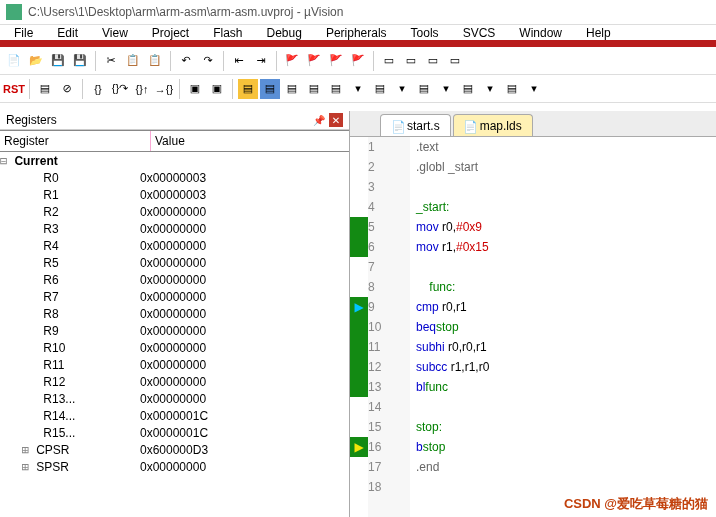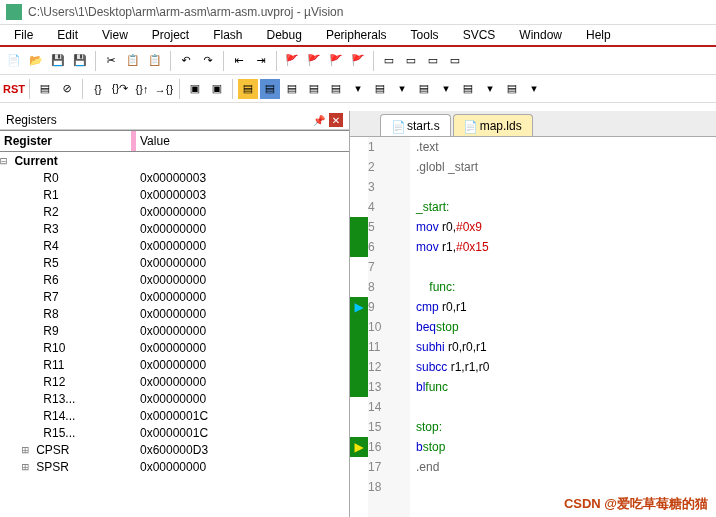--- a/index.html
+++ b/index.html
@@ -1,33 +1,33 @@
 <!DOCTYPE html>
 <html><head>
 <meta charset="utf-8">
 <style>
   * { margin: 0; padding: 0; box-sizing: border-box; font-family: "Segoe UI", Tahoma, sans-serif; font-size: 12px; }
   body { background: #fff; width: 716px; height: 517px; overflow: hidden; position: relative; }
   .titlebar { height: 24px; background: #fff; display: flex; align-items: center; padding: 12px 6px; border-bottom: 1px solid #ddd; }
   .title-icon { width: 16px; height: 16px; background: #4a7; margin-right: 6px; }
   .title-text { color: #555; }
-  .menubar { height: 22px; display: flex; align-items: center; padding: 0 2px; border-bottom: 2px solid #b91c1c; }
+  .menubar { height: 22px; display: flex; align-items: center; padding: 0 2px; border-bottom: 7px solid #b91c1c; }
   .menubar span { padding: 2px 12px; cursor: default; }
   .toolbar { height: 28px; display: flex; align-items: center; gap: 2px; padding: 0 4px; border-bottom: 1px solid #ddd; }
   .toolbar .sep { width: 1px; height: 20px; background: #ccc; margin: 0 3px; }
   .tbtn { width: 20px; height: 20px; display: flex; align-items: center; justify-content: center; font-size: 11px; }
   .main { display: flex; height: calc(517px - 24px - 22px - 28px - 28px); margin-top: 8px; }
   .panel-left { width: 350px; border-right: 1px solid #aaa; display: flex; flex-direction: column; }
   .panel-title { display: flex; align-items: center; justify-content: space-between; padding: 2px 6px; border-bottom: 1px solid #ccc; font-size: 11px; }
   .panel-title .controls { display: flex; gap: 2px; }
   .pin, .close { width: 14px; height: 14px; display: flex; align-items: center; justify-content: center; font-size: 10px; }
   .close { background: #c0392b; color: #fff; }
   .reg-hdr { display: flex; border-bottom: 1px solid #888; border-top: 1px solid #888; font-family: "Courier New", monospace; font-size: 13px; background: #fff; }
   .reg-hdr div { padding: 3px 4px; }
-  .reg-hdr .col1 { width: 136px; border-right: 5px solid #f9a8d4; font-weight: bold; }
+  .reg-hdr .col1 { width: 151px; border-right: 1px solid #f9a8d4; }
   .reg-body { flex: 1; overflow: hidden; font-family: "Courier New", monospace; font-size: 13px; }
   .reg-row { display: flex; height: 17px; align-items: center; }
   .reg-row .c1 { width: 140px; display: flex; align-items: center; }
   .reg-row .c2 { }
   .tree-line { color: #888; font-family: monospace; white-space: pre; font-size: 12px; }
   .panel-right { flex: 1; display: flex; flex-direction: column; }
   .tabs { height: 26px; display: flex; align-items: flex-end; background: #ededed; border-bottom: 1px solid #aaa; padding-left: 30px; }
   .tab { display: flex; align-items: center; gap: 4px; height: 22px; padding: 0 10px; border: 1px solid #aaa; border-bottom: none; margin-right: 2px; border-radius: 4px 4px 0 0; }
   .tab.active { background: #fff; }
   .tab.inactive { background: #fff1b5; }

